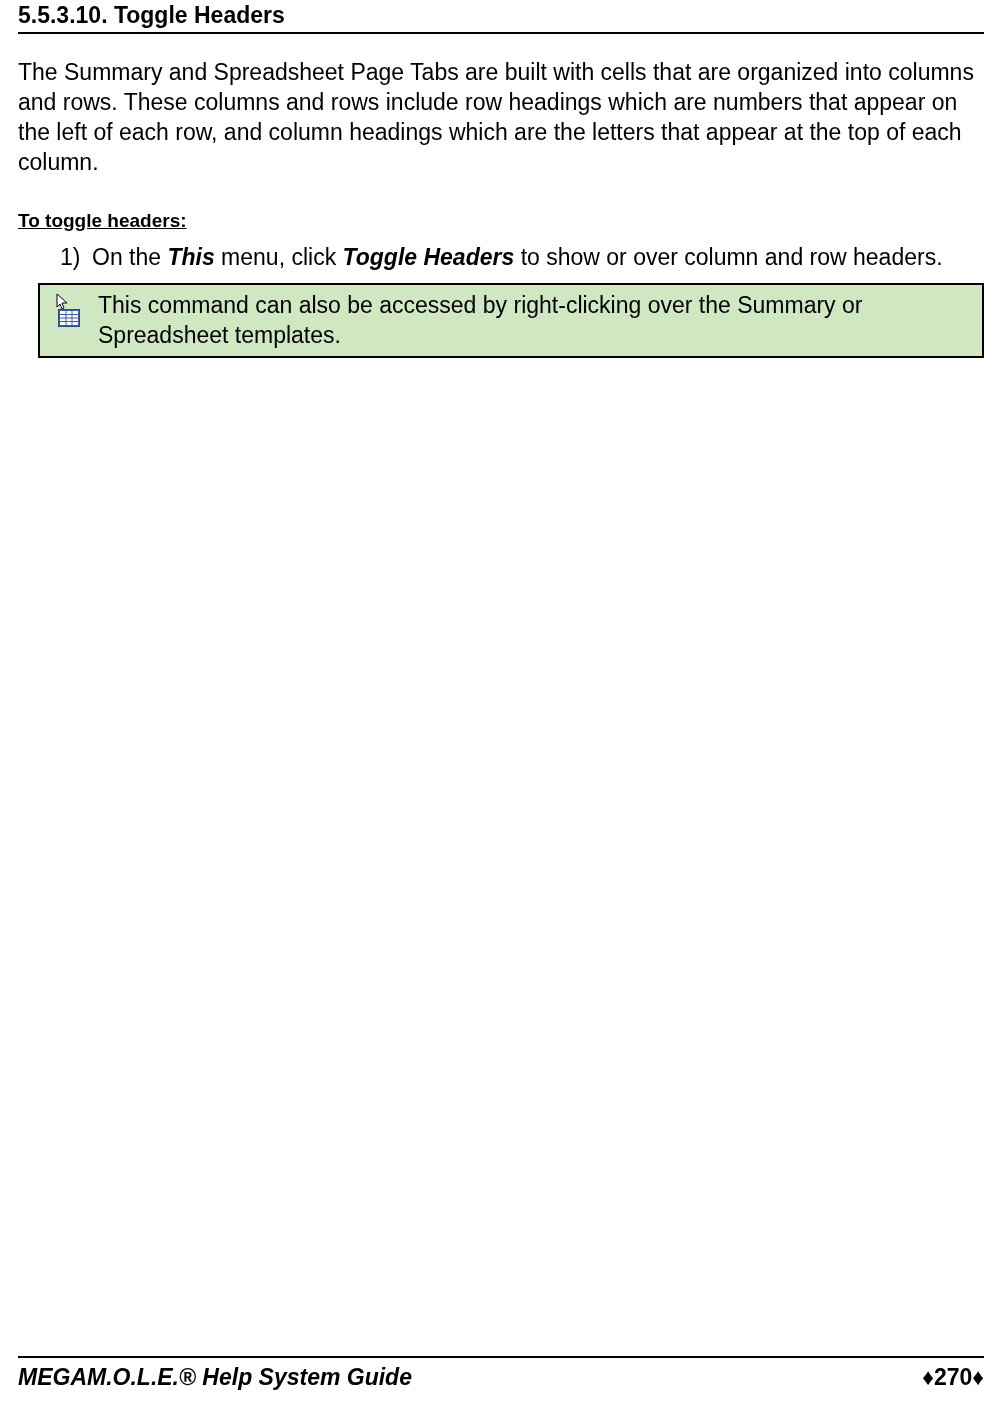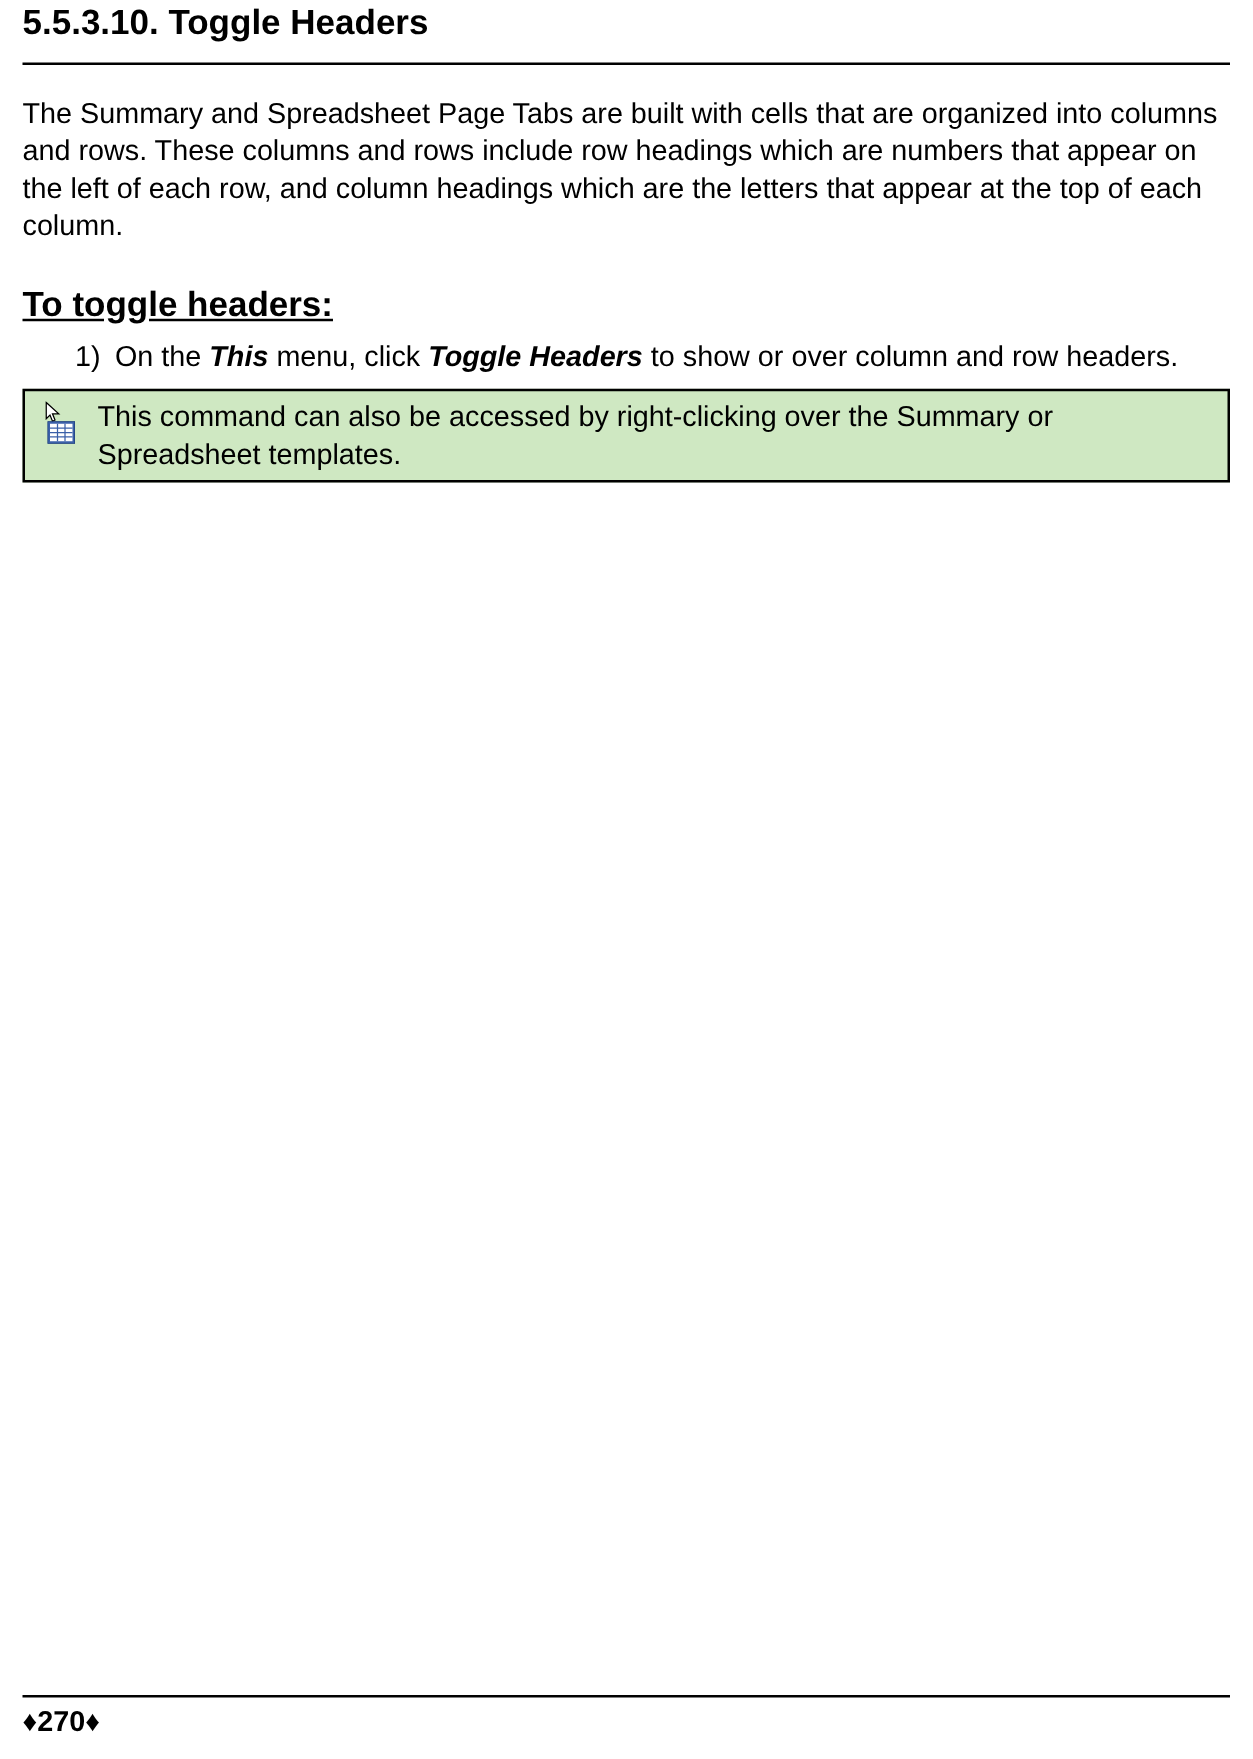--- a/index.html
+++ b/index.html
@@ -10,33 +10,33 @@
     body {
       width: 1002px;
       height: 1407px;
       background: #ffffff;
       font-family: Arial, Helvetica, sans-serif;
       position: relative;
       padding: 0 18px;
     }
     .section-heading {
       font-weight: bold;
-      font-size: 28px;
+      font-size: 23px;
       padding-top: 2px;
-      padding-bottom: 16px;
+      padding-bottom: 3px;
       border-bottom: 2px solid #000;
     }
     .intro-para {
       font-size: 23px;
       line-height: 1.3;
       padding-top: 24px;
     }
     .subheading {
       font-weight: bold;
-      font-size: 28px;
+      font-size: 19px;
       text-decoration: underline;
       margin-top: 32px;
       margin-bottom: 10px;
     }
     .step-list {
       list-style: none;
       padding-left: 42px;
     }
     .step-item {
       font-size: 23px;
@@ -54,20 +54,21 @@
       font-style: italic;
     }
     .note-box {
       border: 2px solid #000;
       background: #cfe8c2;
       display: flex;
       align-items: flex-start;
       padding: 6px 10px 6px 10px;
       margin-top: 10px;
       gap: 12px;
+      margin-left: 20px;
     }
     .note-icon-wrap {
       position: relative;
       width: 36px;
       height: 48px;
       flex-shrink: 0;
     }
     .note-icon-cursor {
       position: absolute;
       left: 6px;
@@ -143,16 +144,19 @@
       <line x1="2" y1="9" x2="20" y2="9" stroke="#3a5fa8" stroke-width="1"></line>
       <line x1="2" y1="12.5" x2="20" y2="12.5" stroke="#3a5fa8" stroke-width="1"></line>
       <line x1="8" y1="2" x2="8" y2="16" stroke="#3a5fa8" stroke-width="1"></line>
       <line x1="14" y1="2" x2="14" y2="16" stroke="#3a5fa8" stroke-width="1"></line>
     </svg>
   </div>
   <div class="note-text">This command can also be accessed by right-clicking over the Summary or Spreadsheet templates.</div>
 </div>
 
 <div class="footer">
+  <div class="footer-left">
+    <span class="mega-prefix">MEGA</span><span>M.O.L.E.® Help System Guide</span>
+  </div>
   <div class="footer-right">
     <span class="diamond">♦</span><span>270</span><span class="diamond">♦</span>
   </div>
 </div>
 
 </body></html>

